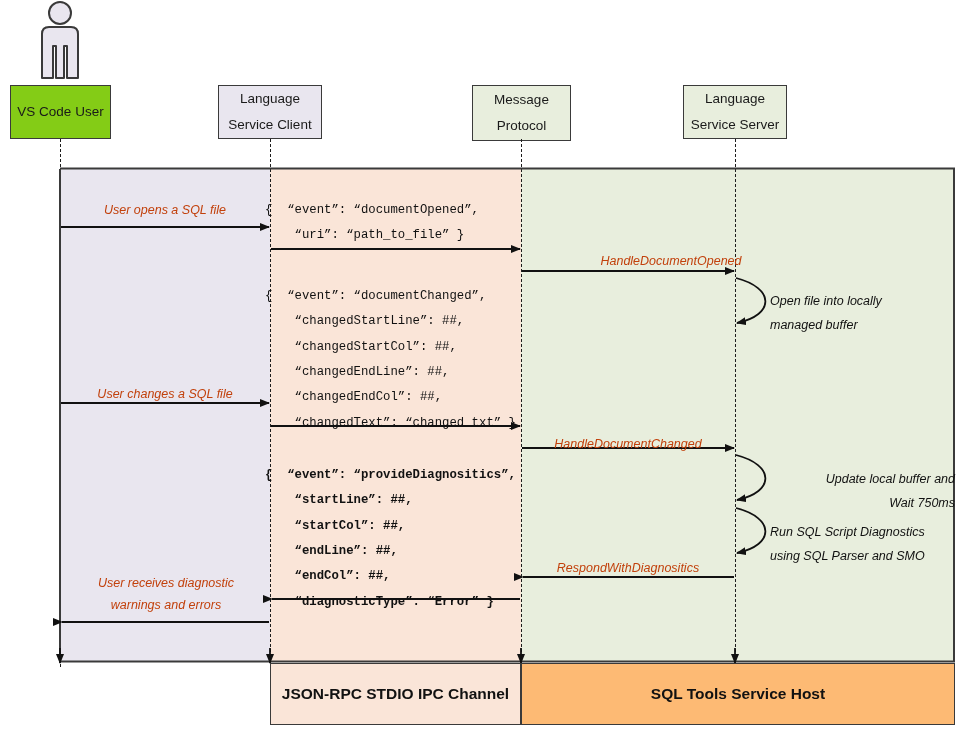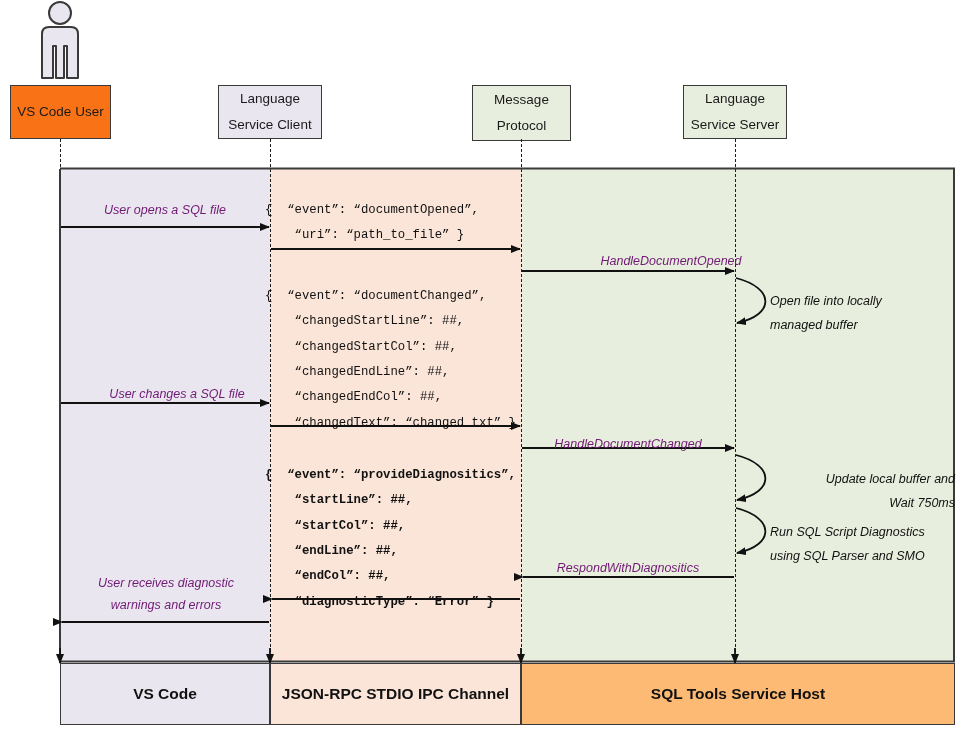--- a/index.html
+++ b/index.html
@@ -23,21 +23,21 @@
 
   
   .foot-box{
     position:absolute;box-sizing:border-box;border:1.6px solid #3a3a3a;
     display:flex;align-items:center;justify-content:center;
     font-weight:bold;font-size:15.5px;color:#111;
   }
 
   
   .msg-label{
-    position:absolute;font-style:italic;font-size:12.5px;color:#701a75;
+    position:absolute;font-style:italic;font-size:12.5px;color:#c2410c;
     text-align:center;line-height:1.75;white-space:nowrap;
   }
   .note-label{
     position:absolute;font-style:italic;font-size:12.5px;color:#111;
     text-align:center;line-height:1.9;white-space:nowrap;
   }
   .json-block{
     position:absolute;font-family:"Liberation Mono", monospace;
     font-size:12.3px;color:#111;line-height:2.06;white-space:pre;
   }
@@ -52,21 +52,21 @@
   <div class="band" style="left:270px;top:168px;width:251px;height:494px;background:#fae5d8;"></div>
   <div class="band" style="left:521px;top:168px;width:434px;height:494px;background:#e8eedd;"></div>
 
   <svg class="overlay" style="width:962px;height:732px;">
     <g>
       <circle cx="60" cy="13" r="11" fill="#e9e6ef" stroke="#3a3a3a" stroke-width="2"></circle>
       <path d="M42 34 q0 -7 7 -7 h22 q7 0 7 7 v44 h-11 v-32 h-3 v32 h-8 v-32 h-3 v32 h-11 z" fill="#e9e6ef" stroke="#3a3a3a" stroke-width="2" stroke-linejoin="round"></path>
     </g>
   </svg>
 
-  <div class="head-box" style="left:10px;top:85px;width:101px;height:54px;background:#f97316;">
+  <div class="head-box" style="left:10px;top:85px;width:101px;height:54px;background:#84cc16;">
     <span>VS Code User</span>
   </div>
 
   <div class="head-box" style="left:218px;top:85px;width:104px;height:54px;background:#e9e6ef;">
     <span>Language</span>
     <span>Service Client</span>
   </div>
 
   <div class="head-box" style="left:472px;top:85px;width:99px;height:56px;background:#e8eedd;">
     <span>Message</span>
@@ -130,21 +130,21 @@
     <line x1="60" y1="648" x2="60" y2="663" stroke="#111" stroke-width="1.8" marker-end="url(#ad)"></line>
     <line x1="270" y1="648" x2="270" y2="663" stroke="#111" stroke-width="1.8" marker-end="url(#ad)"></line>
     <line x1="521" y1="648" x2="521" y2="663" stroke="#111" stroke-width="1.8" marker-end="url(#ad)"></line>
     <line x1="735" y1="648" x2="735" y2="663" stroke="#111" stroke-width="1.8" marker-end="url(#ad)"></line>
   </svg>
 
   <div class="msg-label" style="left:60px;top:200px;width:210px;">User opens a SQL file</div>
 
   <div class="msg-label" style="left:521px;top:251px;width:214px;padding-left:43px;">HandleDocumentOpened</div>
 
-  <div class="msg-label" style="left:60px;top:384px;width:210px;padding-left:12px;">User changes a SQL file</div>
+  <div class="msg-label" style="left:60px;top:384px;width:210px;">User changes a SQL file</div>
 
   <div class="msg-label" style="left:521px;top:434px;width:214px;">HandleDocumentChanged</div>
 
   <div class="msg-label" style="left:521px;top:558px;width:214px;">RespondWithDiagnositics</div>
 
   <div class="msg-label" style="left:60px;top:573px;width:212px;">
     <div>User receives diagnostic</div>
     <div>warnings and errors</div>
   </div>
 
@@ -171,23 +171,20 @@
     “changedEndLine”: ##,
     “changedEndCol”: ##,
     “changedText”: “changed txt” }</div>
   <div class="json-block" style="left:265px;top:463px;font-weight:bold;">{  “event”: “provideDiagnositics”,
     “startLine”: ##,
     “startCol”: ##,
     “endLine”: ##,
     “endCol”: ##,
     “diagnosticType”: “Error” }</div>
 
-  <div class="foot-box" style="left:60px;top:663px;width:210px;height:62px;background:#e9e6ef;">
-    <span>VS Code</span>
-  </div>
   <div class="foot-box" style="left:270px;top:663px;width:251px;height:62px;background:#fae5d8;align-items:center;">
     <span>JSON-RPC STDIO IPC Channel</span>
   </div>
   <div class="foot-box" style="left:521px;top:663px;width:434px;height:62px;background:#fdba74;">
     <span>SQL Tools Service Host</span>
   </div>
 
 </div>
 
 </body></html>

